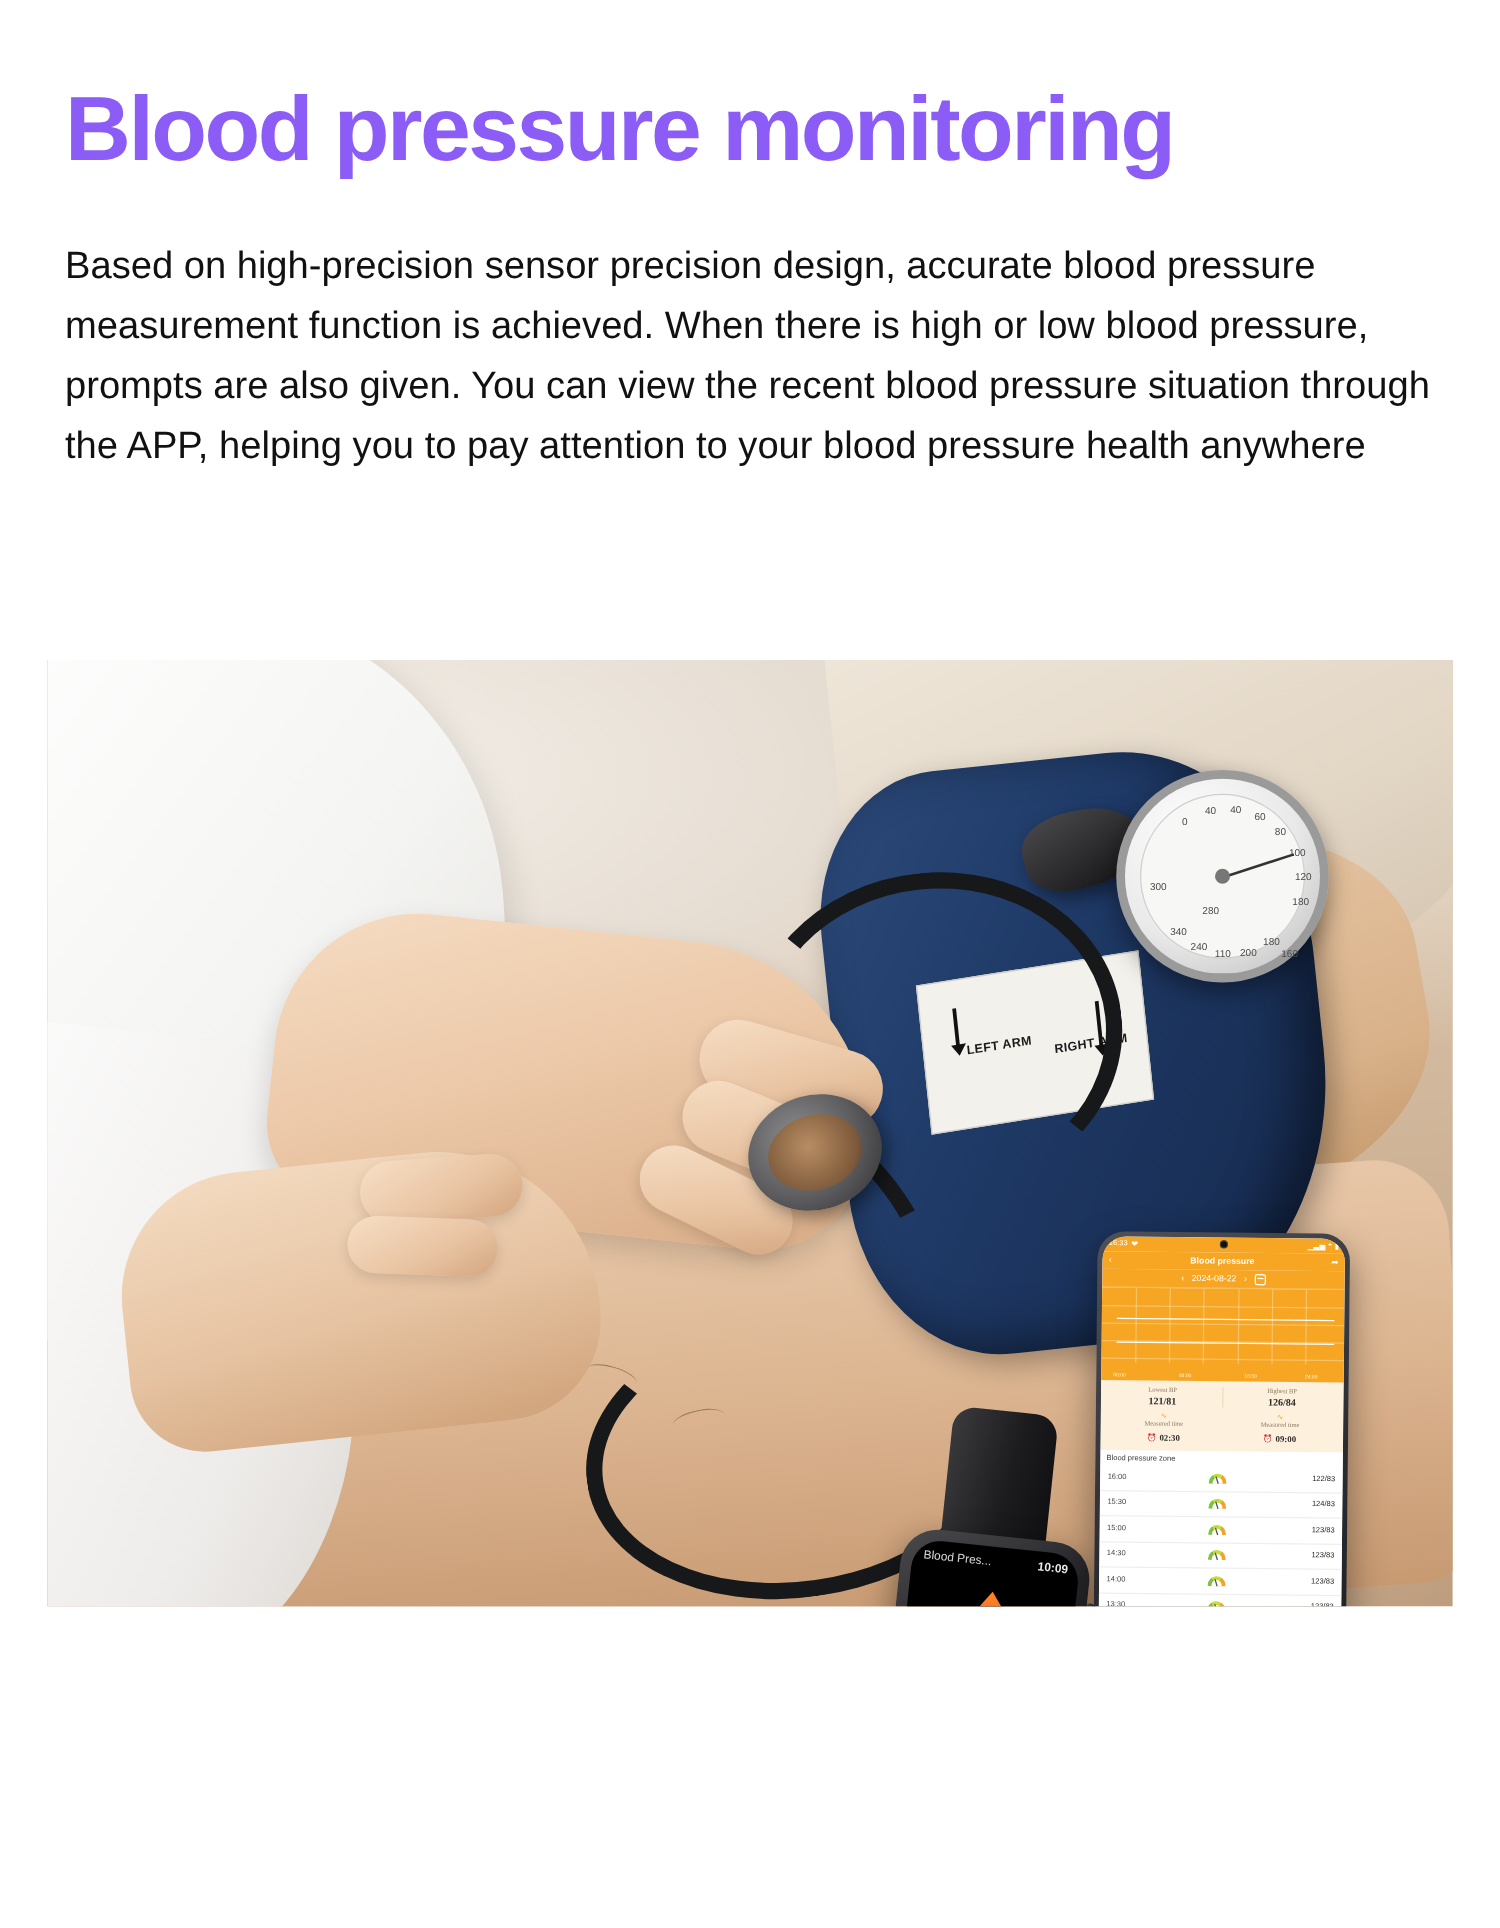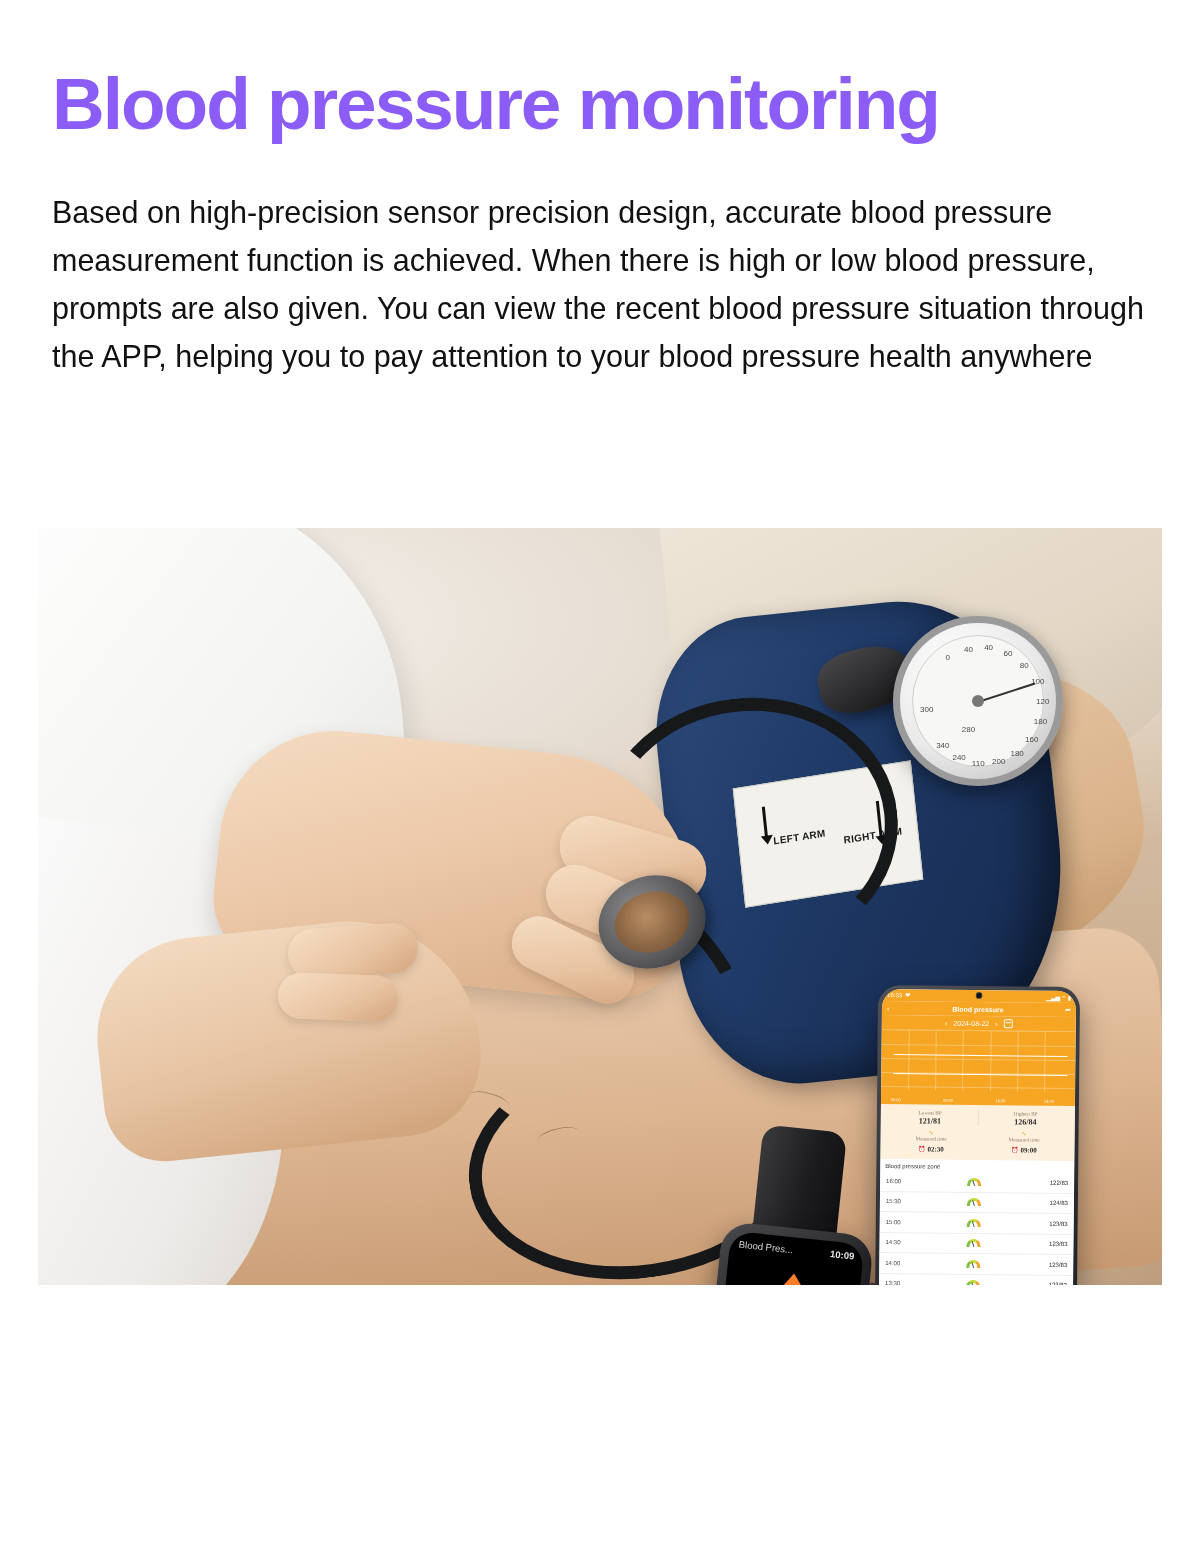--- a/index.html
+++ b/index.html
@@ -470,21 +470,21 @@
     <div class="gauge-face"></div>
     <div id="gauge-ticks">
         <span class="gauge-tick" style="transform: rotate(-120deg) translate(58px, -4px) rotate(120deg);">0</span>
         <span class="gauge-tick" style="transform: rotate(-100deg) translate(58px, -4px) rotate(100deg);">40</span>
         <span class="gauge-tick" style="transform: rotate(-80deg) translate(58px, -4px) rotate(80deg); text-align: center;">40</span>
         <span class="gauge-tick" style="transform: rotate(-60deg) translate(58px, -4px) rotate(60deg);">60</span>
         <span class="gauge-tick" style="transform: rotate(-40deg) translate(58px, -4px) rotate(40deg);">80</span>
         <span class="gauge-tick" style="transform: rotate(-20deg) translate(58px, -4px) rotate(20deg);">100</span>
         <span class="gauge-tick" style="transform: rotate(0deg) translate(58px, -4px) rotate(0deg); text-align: right;">120</span>
         <span class="gauge-tick" style="transform: rotate(20deg) translate(58px, -4px) rotate(-20deg);">180</span>
-        <span class="gauge-tick" style="transform: rotate(40deg) translate(58px, -4px) rotate(-40deg);">160</span>
+        <span class="gauge-tick" style="transform: rotate(40deg) translate(58px, -4px) rotate(-40deg); margin-top: 23px;">160</span>
         <span class="gauge-tick" style="transform: rotate(60deg) translate(58px, -4px) rotate(-60deg);">180</span>
         <span class="gauge-tick" style="transform: rotate(80deg) translate(58px, -4px) rotate(-80deg);">200</span>
         <span class="gauge-tick" style="transform: rotate(100deg) translate(58px, -4px) rotate(-100deg);">110</span>
         <span class="gauge-tick" style="transform: rotate(120deg) translate(58px, -4px) rotate(-120deg);">240</span>
         <span class="gauge-tick" style="transform: rotate(140deg) translate(58px, -4px) rotate(-140deg);">340</span>
         <span class="gauge-tick" style="transform: rotate(160deg) translate(58px, -4px) rotate(-160deg); margin-left: 37px;">280</span>
         <span class="gauge-tick" style="transform: rotate(180deg) translate(58px, -4px) rotate(-180deg);">300</span>
       </div>
     <div class="gauge-needle"></div>
     <div class="gauge-hub"></div>

